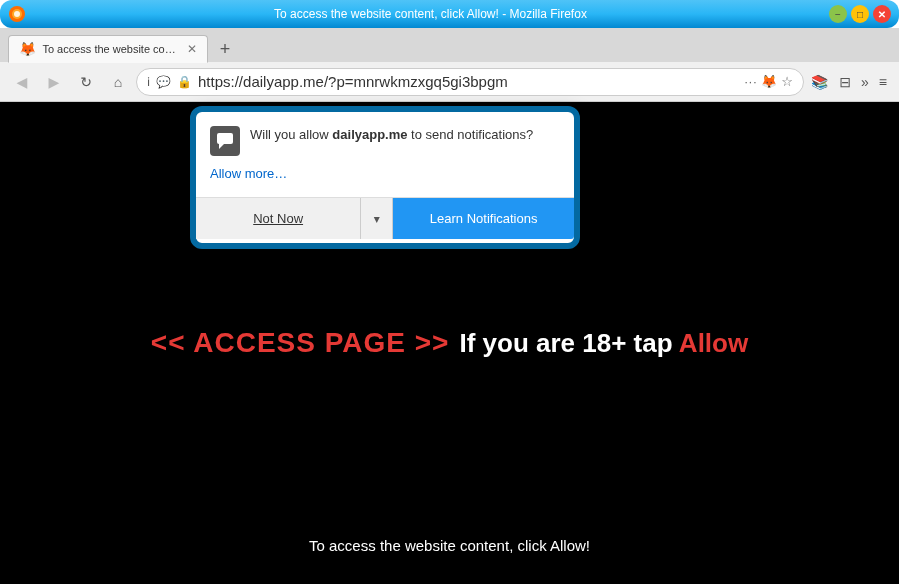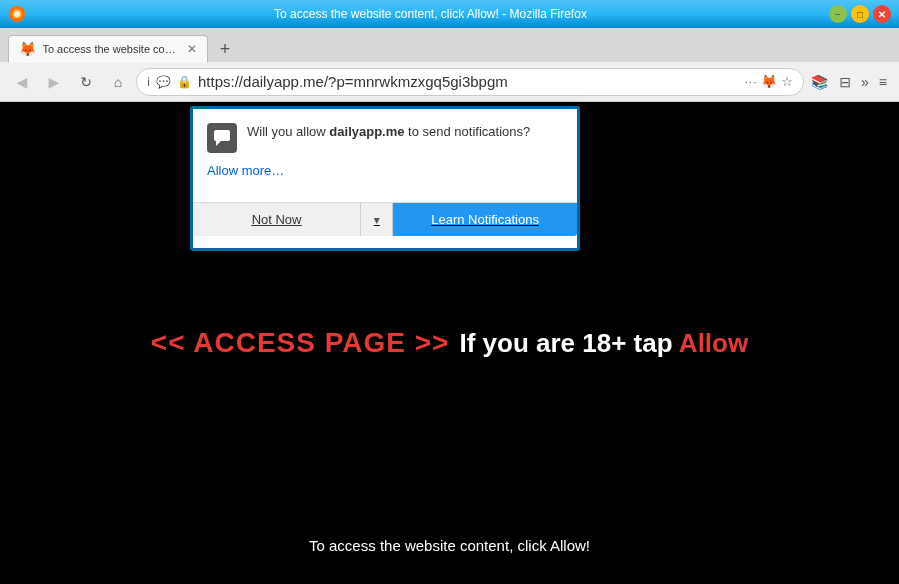--- a/index.html
+++ b/index.html
@@ -6,20 +6,21 @@
     body { width: 899px; height: 584px; overflow: hidden; font-family: Arial, sans-serif; }
 
     
     .title-bar {
       background: linear-gradient(to bottom, #4fc3f7, #29b6f6, #0288d1);
       height: 28px;
       display: flex;
       align-items: center;
       padding: 0 8px;
       user-select: none;
+      border-radius: 12px;
     }
     .title-bar-icon {
       width: 18px; height: 18px; margin-right: 6px;
     }
     .title-bar-text {
       flex: 1;
       color: white;
       font-size: 12px;
       text-align: center;
       font-weight: 500;
@@ -110,40 +111,40 @@
       justify-content: center;
     }
 
     
     .notification-popup {
       position: absolute;
       top: 4px;
       left: 190px;
       width: 390px;
       background: white;
-      border: 3px solid #0369a1;
-      border-radius: 3px;
+      border: 6px solid #0369a1;
+      border-radius: 12px;
       box-shadow: 2px 4px 16px rgba(0,0,0,0.25);
       padding: 14px 14px 0 14px;
       z-index: 100;
     }
     .popup-header {
       display: flex; align-items: flex-start; gap: 10px; margin-bottom: 8px;
     }
     .popup-chat-icon {
       width: 30px; height: 30px; background: #555; border-radius: 4px;
       display: flex; align-items: center; justify-content: center; flex-shrink: 0;
     }
     .popup-message { font-size: 13px; color: #333; line-height: 1.4; }
     .popup-message strong { font-weight: bold; }
     .popup-learn-more {
       color: #0066cc; font-size: 13px; text-decoration: none; display: inline-block; margin-bottom: 12px;
     }
     .popup-buttons {
-      display: flex; height: 34px; border-top: 1px solid #ddd; margin: 12px -14px; text-decoration: underline;
+      display: flex; height: 42px; border-top: 1px solid #ddd; margin: 4px -14px;
     }
     .popup-not-now {
       flex: 1; background: #f0f0f0; border: none; border-right: 1px solid #ccc;
       font-size: 13px; cursor: pointer; color: #333;
       display: flex; align-items: center; justify-content: center; gap: 0;
     }
     .popup-not-now-text { flex: 1; text-align: center; font-size: 13px; text-decoration: underline; color: #333; }
     .popup-dropdown {
       width: 32px; border: none; background: #f0f0f0; cursor: pointer;
       display: flex; align-items: center; justify-content: center; font-size: 12px; color: #555;

